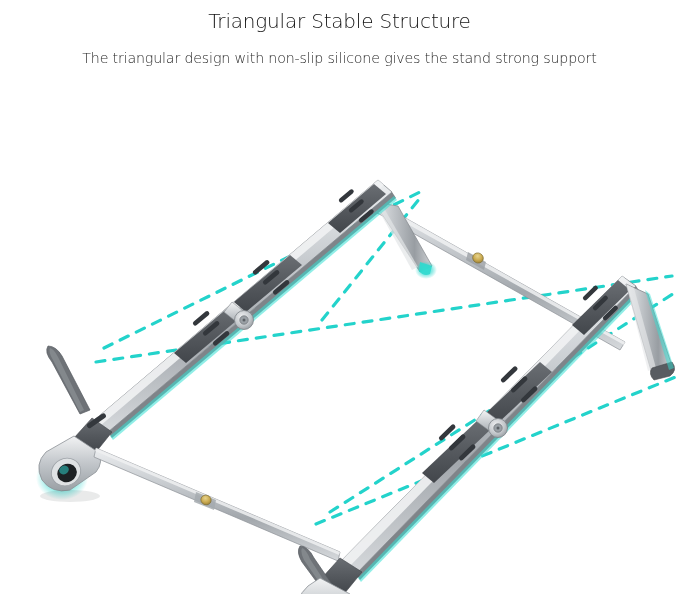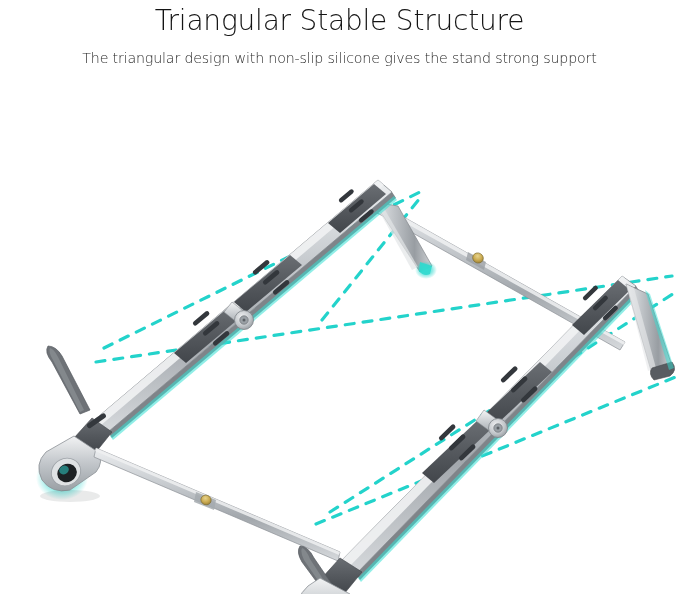--- a/index.html
+++ b/index.html
@@ -25,21 +25,21 @@
     position: absolute;
     top: 0;
     left: 0;
     width: 679px;
     text-align: center;
   }
   .title {
     margin: 0;
     padding-top: 2px;
     font-family: "DejaVu Sans", sans-serif;
-    font-size: 28px;
+    font-size: 20px;
     font-weight: 300;
     letter-spacing: -0.2px;
     color: #141414;
     line-height: 38px;
     white-space: nowrap;
   }
   .subtitle {
     margin: 0;
     padding-top: 9px;
     font-family: "DejaVu Sans", sans-serif;

